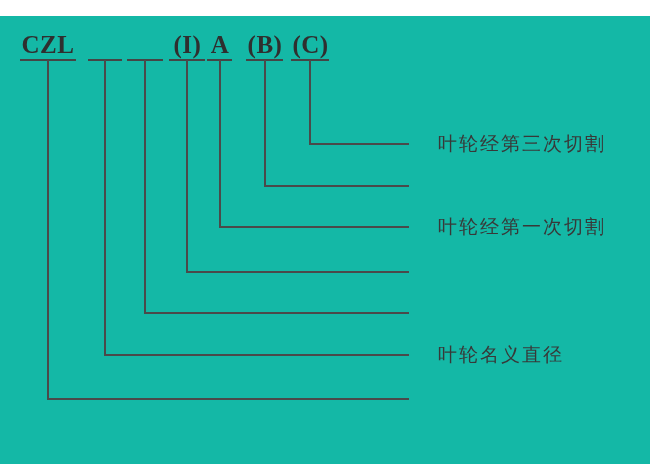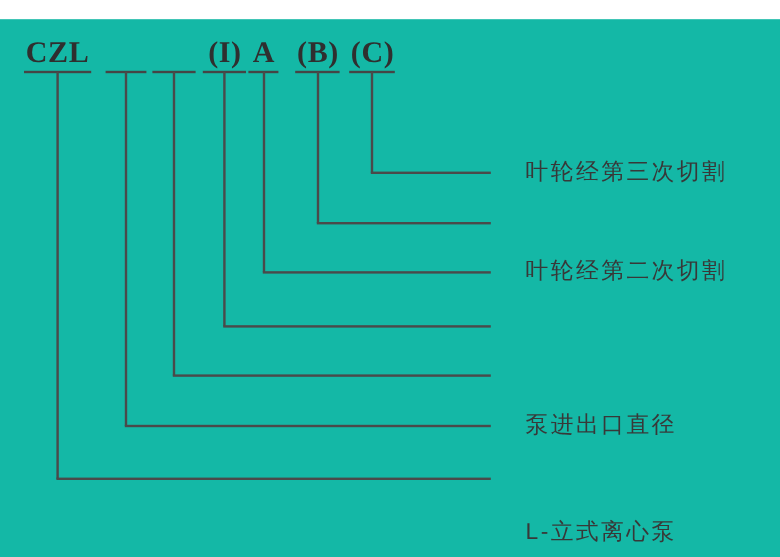--- a/index.html
+++ b/index.html
@@ -83,17 +83,16 @@
 
   <div class="h" style="left:309px;top:127px;width:100px"></div>
   <div class="h" style="left:264px;top:169px;width:145px"></div>
   <div class="h" style="left:219px;top:210px;width:190px"></div>
   <div class="h" style="left:186px;top:255px;width:223px"></div>
   <div class="h" style="left:144px;top:296px;width:265px"></div>
   <div class="h" style="left:104px;top:338px;width:305px"></div>
   <div class="h" style="left:47px;top:382px;width:362px"></div>
 
   <div class="label" style="top:111px">叶轮经第三次切割</div>
-  <div class="label" style="top:194px">叶轮经第二次切割</div>
-  <div class="label" style="top:322px">泵进出口直径</div>
-  <div class="label" style="top:411px">L-立式离心泵</div>
+  <div class="label" style="top:194px">叶轮经第一次切割</div>
+  <div class="label" style="top:322px">叶轮名义直径</div>
 
 </div>
 
 </body></html>

